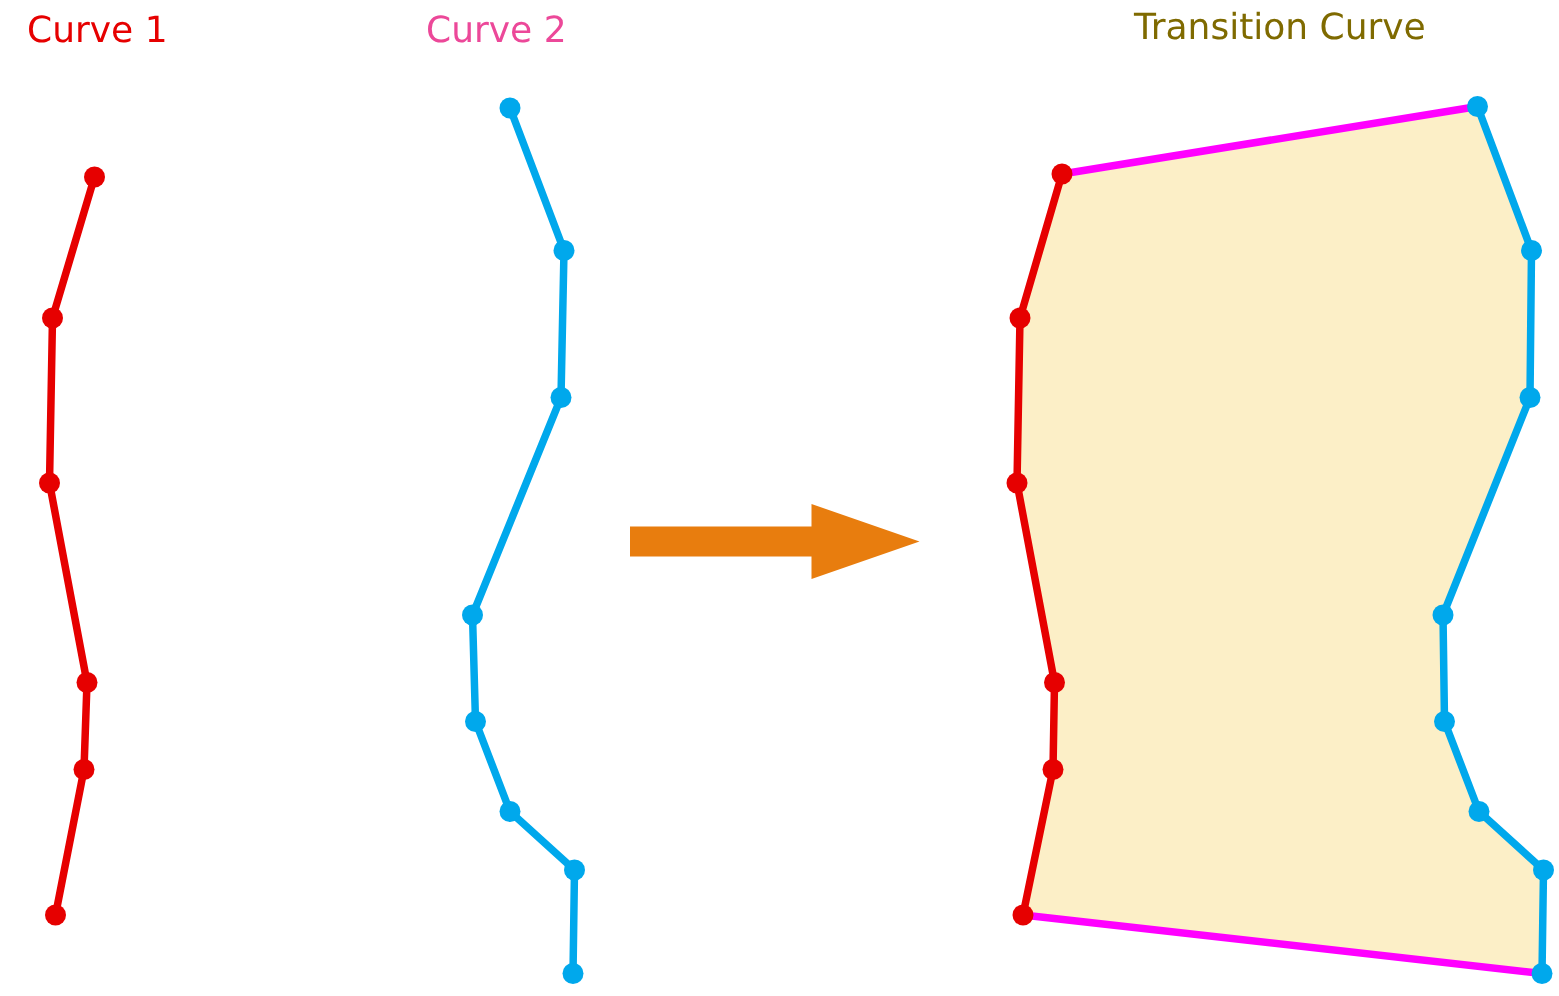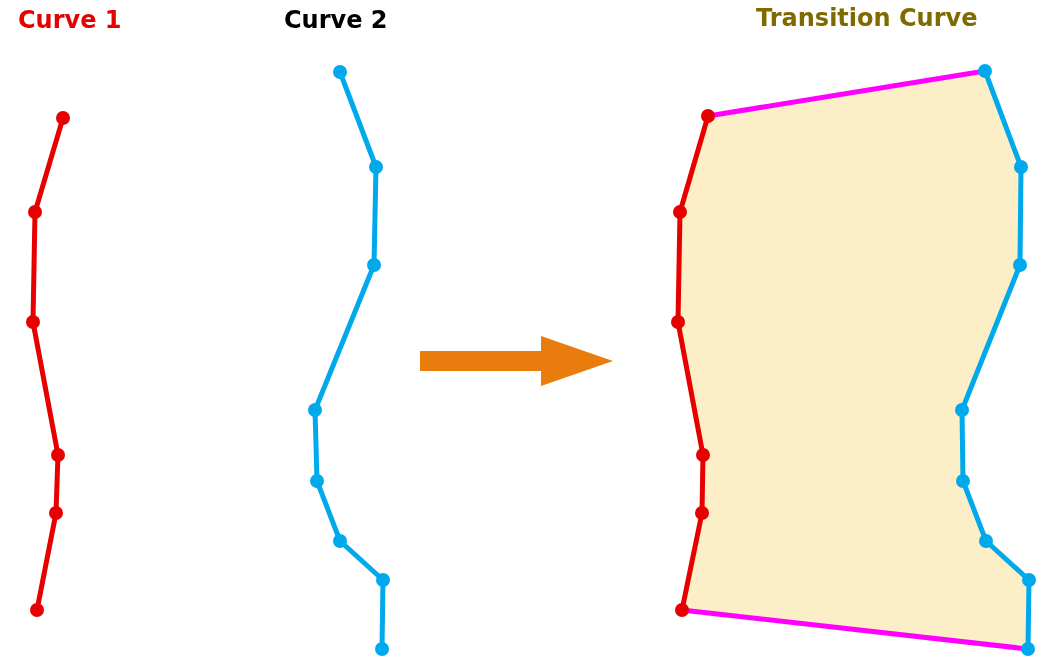--- a/index.html
+++ b/index.html
@@ -11,21 +11,21 @@
   .canvas {
     position: relative;
     width: 1039px;
     height: 664px;
     background: #ffffff;
     overflow: hidden;
   }
   .label {
     position: absolute;
     font-size: 24px;
-    font-weight: bold;
+    font-weight: normal;
     white-space: nowrap;
     user-select: none;
   }
   .label-curve1 { left: 18px; top: 6px; }
   .label-curve2 { left: 284px; top: 6px; }
   .label-transition { left: 756px; top: 4px; }
   #diagram-svg {
     position: absolute;
     left: 0;
     top: 0;
@@ -70,15 +70,15 @@
       <circle cx="1021" cy="167" r="7" fill="#00a8ec"></circle>
       <circle cx="1020" cy="265" r="7" fill="#00a8ec"></circle>
       <circle cx="962" cy="410" r="7" fill="#00a8ec"></circle>
       <circle cx="963" cy="481" r="7" fill="#00a8ec"></circle>
       <circle cx="986" cy="541" r="7" fill="#00a8ec"></circle>
       <circle cx="1029" cy="580" r="7" fill="#00a8ec"></circle>
       <circle cx="1028" cy="649" r="7" fill="#00a8ec"></circle>
       <polygon points="420,351 541,351 541,336 613,361 541,386 541,371 420,371" fill="#e87d0e"></polygon>
     </svg>
   <div class="label label-curve1" style="color: rgb(230, 0, 0);">Curve 1</div>
-  <div class="label label-curve2" style="color: #000000;">Curve 2</div>
+  <div class="label label-curve2" style="color: #ec4899;">Curve 2</div>
   <div class="label label-transition" style="color: rgb(127, 106, 0);">Transition Curve</div>
 </div>
 
 </body></html>

